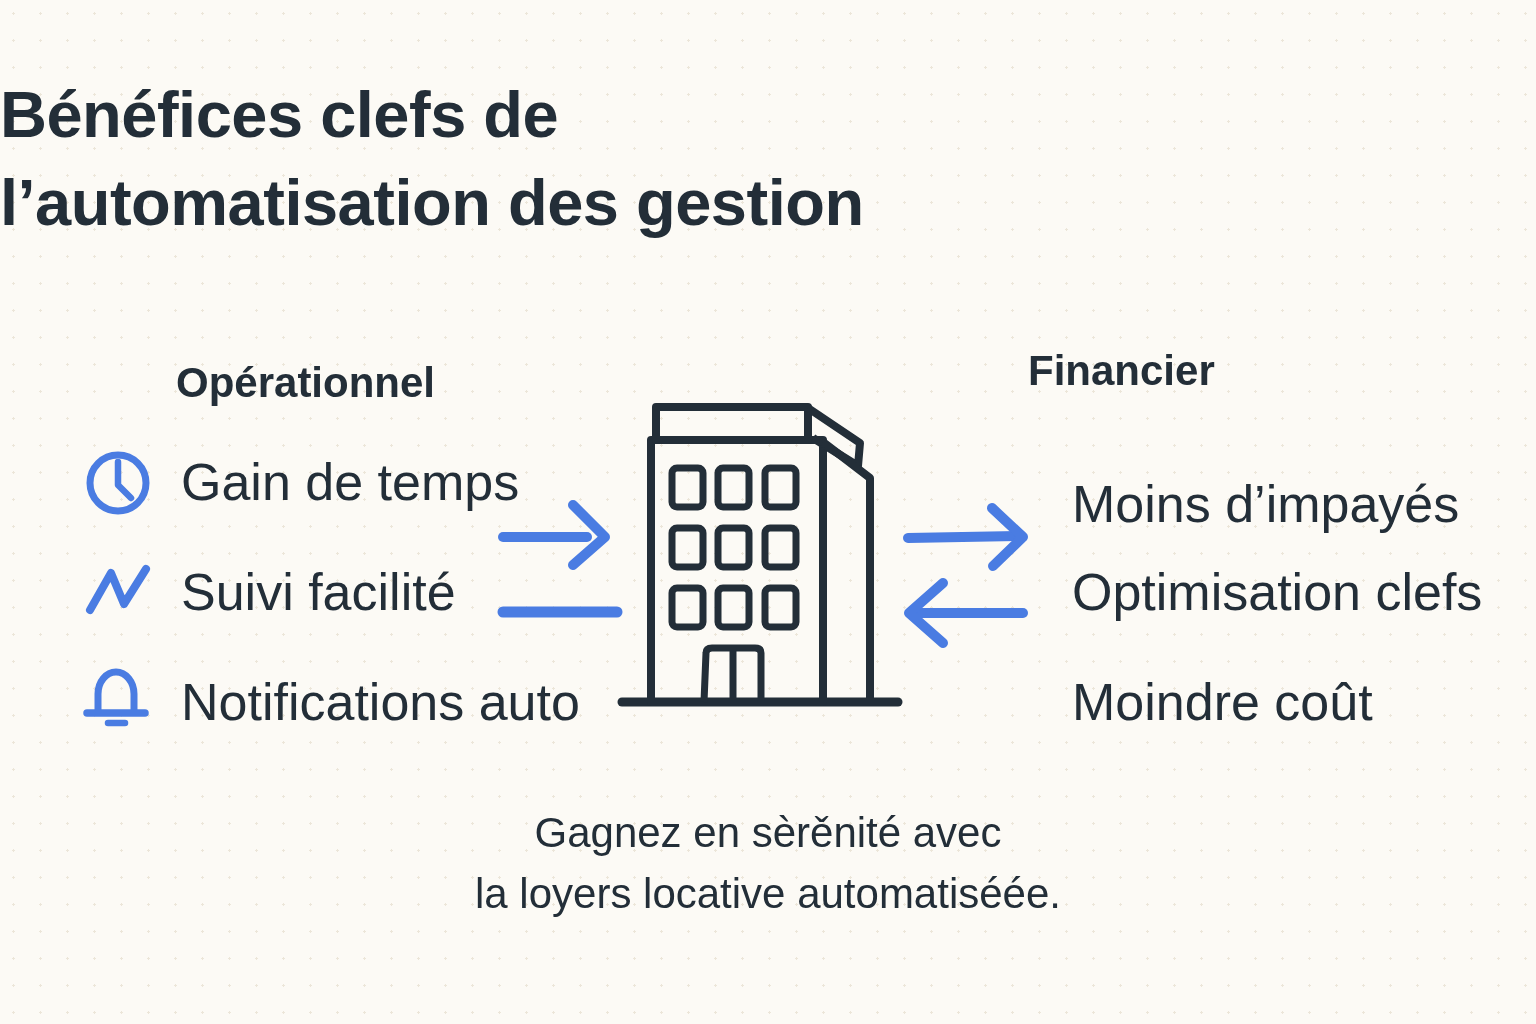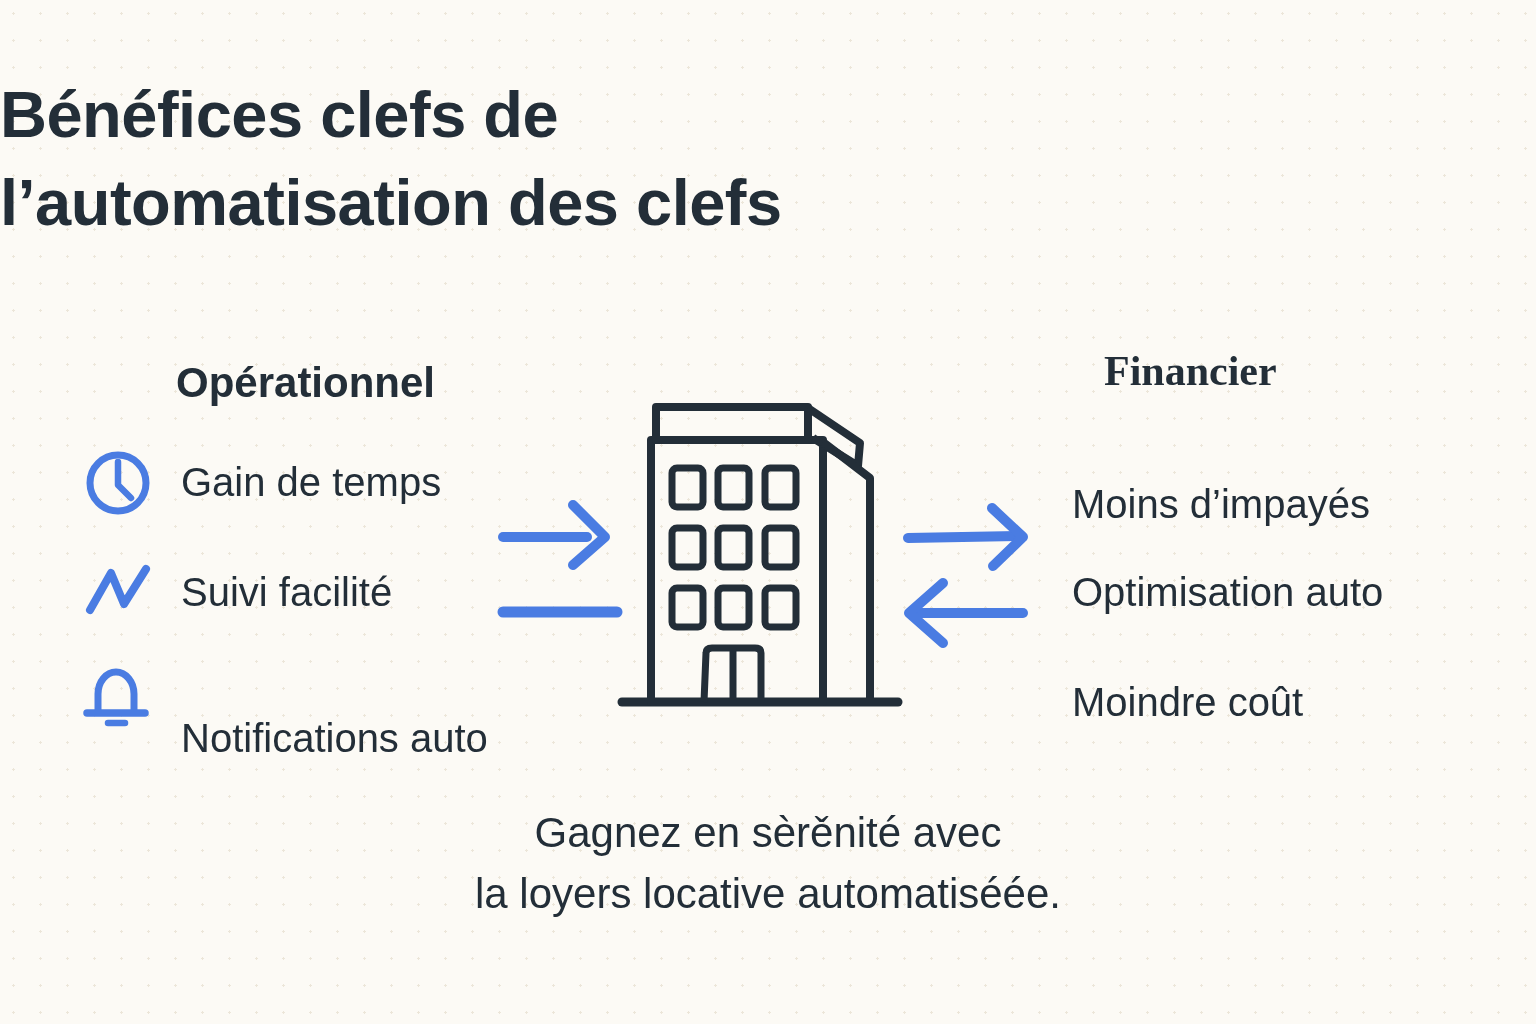--- a/index.html
+++ b/index.html
@@ -22,28 +22,28 @@
   .title{
     position:absolute;top:71px;left:0;right:0;
     text-align:left;font-size:65px;font-weight:700;
     line-height:88px;letter-spacing:-0.5px;color:var(--ink);
   }
   .col-header{
     position:absolute;font-size:42px;font-weight:700;
     white-space:nowrap;color:var(--ink);line-height:50px;
   }
   .hdr-op{left:176px;top:346px;margin-top:12px;}
-  .hdr-fin{left:1104px;top:346px;font-family:Liberation Serif, serif;}
+  .hdr-fin{left:1028px;top:346px;}
   .item-label{
-    position:absolute;font-size:40px;font-weight:400;
+    position:absolute;font-size:52px;font-weight:400;
     white-space:nowrap;color:var(--ink);line-height:46px;
   }
   .op-1{left:181px;top:459px;}
   .op-2{left:181px;top:569px;}
-  .op-3{left:181px;top:679px;margin-top:36px;}
+  .op-3{left:181px;top:679px;}
   .fin-1{left:1072px;top:481px;}
   .fin-2{left:1072px;top:569px;}
   .fin-3{left:1072px;top:679px;}
   .icon{position:absolute;color:var(--accent);}
   .icon-clock{left:82px;top:447px;}
   .icon-trend{left:85px;top:560px;}
   .icon-bell{left:82px;top:656px;}
   .illus{position:absolute;color:var(--ink);}
   .building{left:600px;top:390px;}
   .arrows-left{left:495px;top:495px;color:var(--accent);}
@@ -55,21 +55,21 @@
   }
   svg{display:block;}
 </style>
 </head>
 <body>
 
 <div class="canvas">
 
   <div class="title">
     <div>Bénéfices clefs de</div>
-    <div>l’automatisation des clefs</div>
+    <div>l’automatisation des gestion</div>
   </div>
 
   <div class="col-header hdr-op">Opérationnel</div>
 
   <span class="icon icon-clock">
     <svg width="72" height="72" viewBox="0 0 72 72" fill="none">
       <circle cx="36" cy="36" r="28" stroke="currentColor" stroke-width="7"></circle>
       <path d="M36,15 L36,38 L49,51" stroke="currentColor" stroke-width="6.5" stroke-linecap="round" stroke-linejoin="round"></path>
     </svg>
   </span>
@@ -132,21 +132,21 @@
       </g>
       <g>
         <path d="M18,123 L128,123" stroke="currentColor" stroke-width="10" stroke-linecap="round"></path>
         <path d="M48,93 L14,123 L48,153" stroke="currentColor" stroke-width="10" stroke-linecap="round" stroke-linejoin="round"></path>
       </g>
     </svg>
   </span>
 
   <div class="col-header hdr-fin">Financier</div>
   <div class="item-label fin-1">Moins d’impayés</div>
-  <div class="item-label fin-2">Optimisation auto</div>
+  <div class="item-label fin-2">Optimisation clefs</div>
   <div class="item-label fin-3">Moindre coût</div>
 
   <div class="footer">
     <div>Gagnez en sèrěnité avec</div>
     <div>la loyers locative automatiséée.</div>
   </div>
 
 </div>
 
 </body></html>

